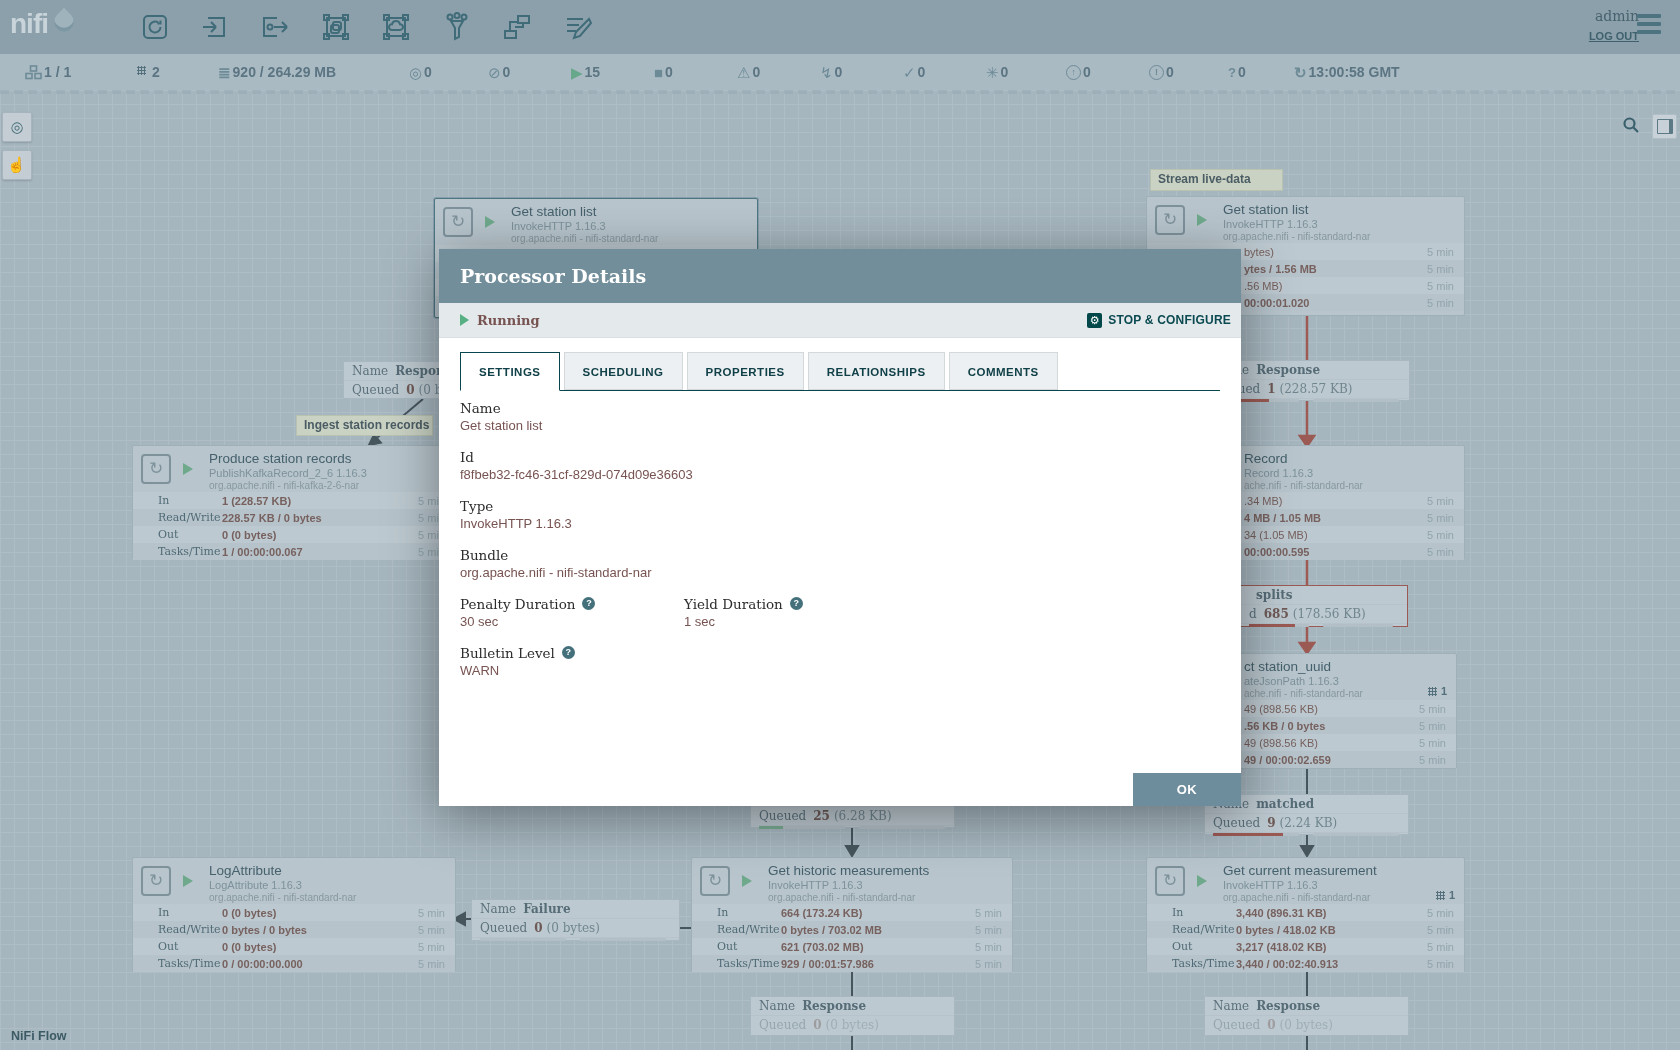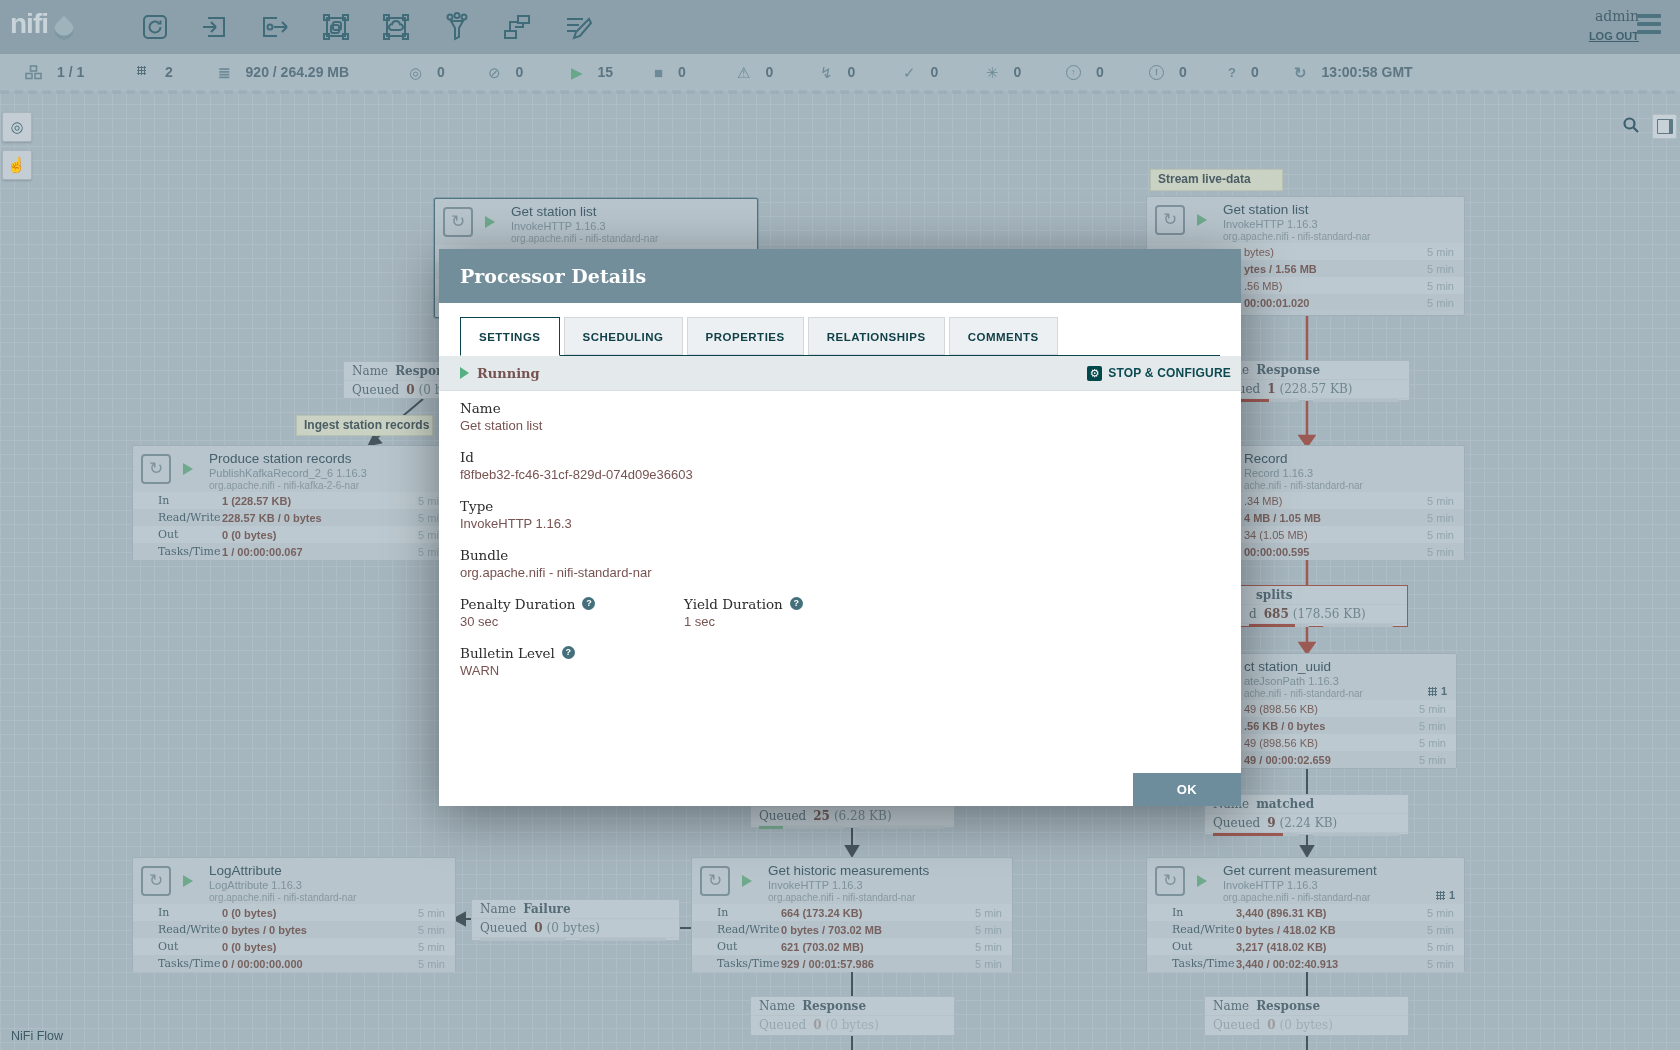--- a/index.html
+++ b/index.html
@@ -1,50 +1,50 @@
 <!DOCTYPE html>
 <html><head>
 <meta charset="utf-8">
 <style>
   html,body{margin:0;padding:0;background:#8ba0ab;font-family:"Liberation Sans",sans-serif;}
   #stage{position:relative;width:1680px;height:1050px;overflow:hidden;background:#a6b6bf;}
 
   
   #app-header{position:absolute;left:0;top:0;width:1680px;height:54px;background:#8ba0ab;z-index:20;}
-  #logo{position:absolute;left:10px;top:8px;display:flex;align-items:flex-end;}
+  #logo{position:absolute;left:10px;top:8px;display:flex;align-items:flex-start;}
   #logo .word{font-size:28px;font-weight:bold;color:#c9d4da;letter-spacing:-1px;}
   #logo .drop{width:20px;height:20px;background:#9fb3bc;border-radius:0 50% 50% 50%;transform:rotate(45deg);margin-left:6px;margin-top:4px;box-shadow:inset -3px -3px 0 #7d97a3;}
   .tool-btn{position:absolute;top:9px;width:36px;height:36px;display:flex;align-items:center;justify-content:center;cursor:grab;}
   .tool-btn svg{stroke:#406b79;fill:none;stroke-width:2;}
   #user-box{position:absolute;right:41px;top:7px;text-align:right;}
   #user-name{font-size:14px;color:#47626e;font-family:"DejaVu Serif",serif;margin-left:7px;}
   #logout{font-size:11px;font-weight:bold;color:#3f616d;text-decoration:underline;cursor:pointer;display:block;margin-top:5px;}
   #hamburger{position:absolute;right:19px;top:14px;width:24px;cursor:pointer;}
   #hamburger div{height:4px;background:#4d7280;margin-bottom:4px;border-radius:1px;}
 
   
   #status-bar{position:absolute;left:0;top:54px;width:1680px;height:36px;background:#a9bac3;z-index:20;}
-  .sitem{position:absolute;top:0;height:36px;display:flex;align-items:center;gap:15px;color:#6d8b97;}
+  .sitem{position:absolute;top:0;height:36px;display:flex;align-items:center;gap:2px;color:#6d8b97;}
   .sitem .cnt{font-size:14px;font-weight:600;color:#5b7582;}
   .sitem .glyph{font-size:15px;line-height:1;}
   .sitem .green{color:#67a78a;}
   .circ{display:inline-block;width:13px;height:13px;border:1.5px solid #6d8b97;border-radius:50%;font-size:9px;line-height:13px;text-align:center;color:#6d8b97;font-weight:bold;}
   #search-btn{position:absolute;left:1622px;top:62px;cursor:pointer;}
   #panel-btn{position:absolute;left:1652px;top:60px;width:23px;height:23px;background:#c7d1d7;border:1px solid #b0bec5;border-radius:2px;cursor:pointer;display:flex;align-items:center;justify-content:center;}
   #panel-btn .pg{width:11px;height:13px;border:1.5px solid #5c7a86;border-radius:1px;border-right-width:4px;}
 
   
   #canvas{position:absolute;left:0;top:90px;width:1680px;height:960px;background-color:#a6b6bf;
     background-image:linear-gradient(#aebdc6 1px,transparent 1px),linear-gradient(90deg,#aebdc6 1px,transparent 1px);
     background-size:14px 14px;z-index:0;}
   #ticks{position:absolute;left:0;top:0;width:100%;height:4px;background:repeating-linear-gradient(90deg,#93a7b1 0 9px,transparent 9px 14px);opacity:.5;}
   .palette-btn{position:absolute;width:28px;height:28px;background:#c3cdd3;border:1px solid #a6b5bd;border-radius:2px;box-shadow:0 1px 2px rgba(0,0,0,.15);display:flex;align-items:center;justify-content:center;color:#47707d;font-size:15px;cursor:pointer;}
   #palette-navigate{left:2px;top:22px;}
   #palette-operate{left:2px;top:60px;}
-  #breadcrumb{position:absolute;left:11px;top:939px;font-size:12.5px;font-weight:normal;color:#3c5a64;cursor:pointer;}
+  #breadcrumb{position:absolute;left:11px;top:939px;font-size:12.5px;font-weight:bold;color:#3c5a64;cursor:pointer;}
 
   #wires{position:absolute;left:0;top:-90px;width:1680px;height:1050px;z-index:1;pointer-events:none;}
 
   
   .proc{position:absolute;background:#b8c5cc;border:1px solid #9fb0b9;border-radius:2px;box-sizing:border-box;z-index:2;cursor:pointer;}
   .proc.selected{border:1.5px solid #4e7683;box-shadow:0 0 0 1px rgba(78,118,131,.35);}
   .phdr{position:relative;height:46px;}
   .picon{position:absolute;left:8px;top:8px;width:26px;height:26px;border:2px solid #7e929c;border-radius:4px;color:#7e929c;font-size:17px;line-height:26px;text-align:center;}
   .pplay{position:absolute;left:50px;top:17px;width:0;height:0;border-left:10px solid #6fa98c;border-top:6px solid transparent;border-bottom:6px solid transparent;}
   .pt{position:absolute;left:76px;top:5px;white-space:nowrap;}
@@ -646,37 +646,37 @@
       <div class="crow"><span class="ck">Name</span><span class="cnv">Response</span></div>
       <div class="crow faint"><span class="ck">Queued</span><span class="qc">0</span><span class="qs">(0 bytes)</span></div>
     </div>
 
     <div id="breadcrumb">NiFi Flow</div>
   </div>
 
   <div id="modal">
     <div id="modal-header">Processor Details</div>
 
-    <div id="tabs">
-      <div class="tab active">SETTINGS</div>
-      <div class="tab">SCHEDULING</div>
-      <div class="tab">PROPERTIES</div>
-      <div class="tab">RELATIONSHIPS</div>
-      <div class="tab">COMMENTS</div>
-    </div>
-
     <div id="modal-status">
       <span id="run-play"></span>
       <span id="run-label">Running</span>
       <span id="stop-config">
         <span class="gear">⚙</span>
         <span class="txt">STOP &amp; CONFIGURE</span>
       </span>
     </div>
 
+    <div id="tabs">
+      <div class="tab active">SETTINGS</div>
+      <div class="tab">SCHEDULING</div>
+      <div class="tab">PROPERTIES</div>
+      <div class="tab">RELATIONSHIPS</div>
+      <div class="tab">COMMENTS</div>
+    </div>
+
     <div id="fields">
       <div class="field">
         <div class="flab">Name</div>
         <div class="fval">Get station list</div>
       </div>
       <div class="field">
         <div class="flab">Id</div>
         <div class="fval">f8fbeb32-fc46-31cf-829d-074d09e36603</div>
       </div>
       <div class="field">

